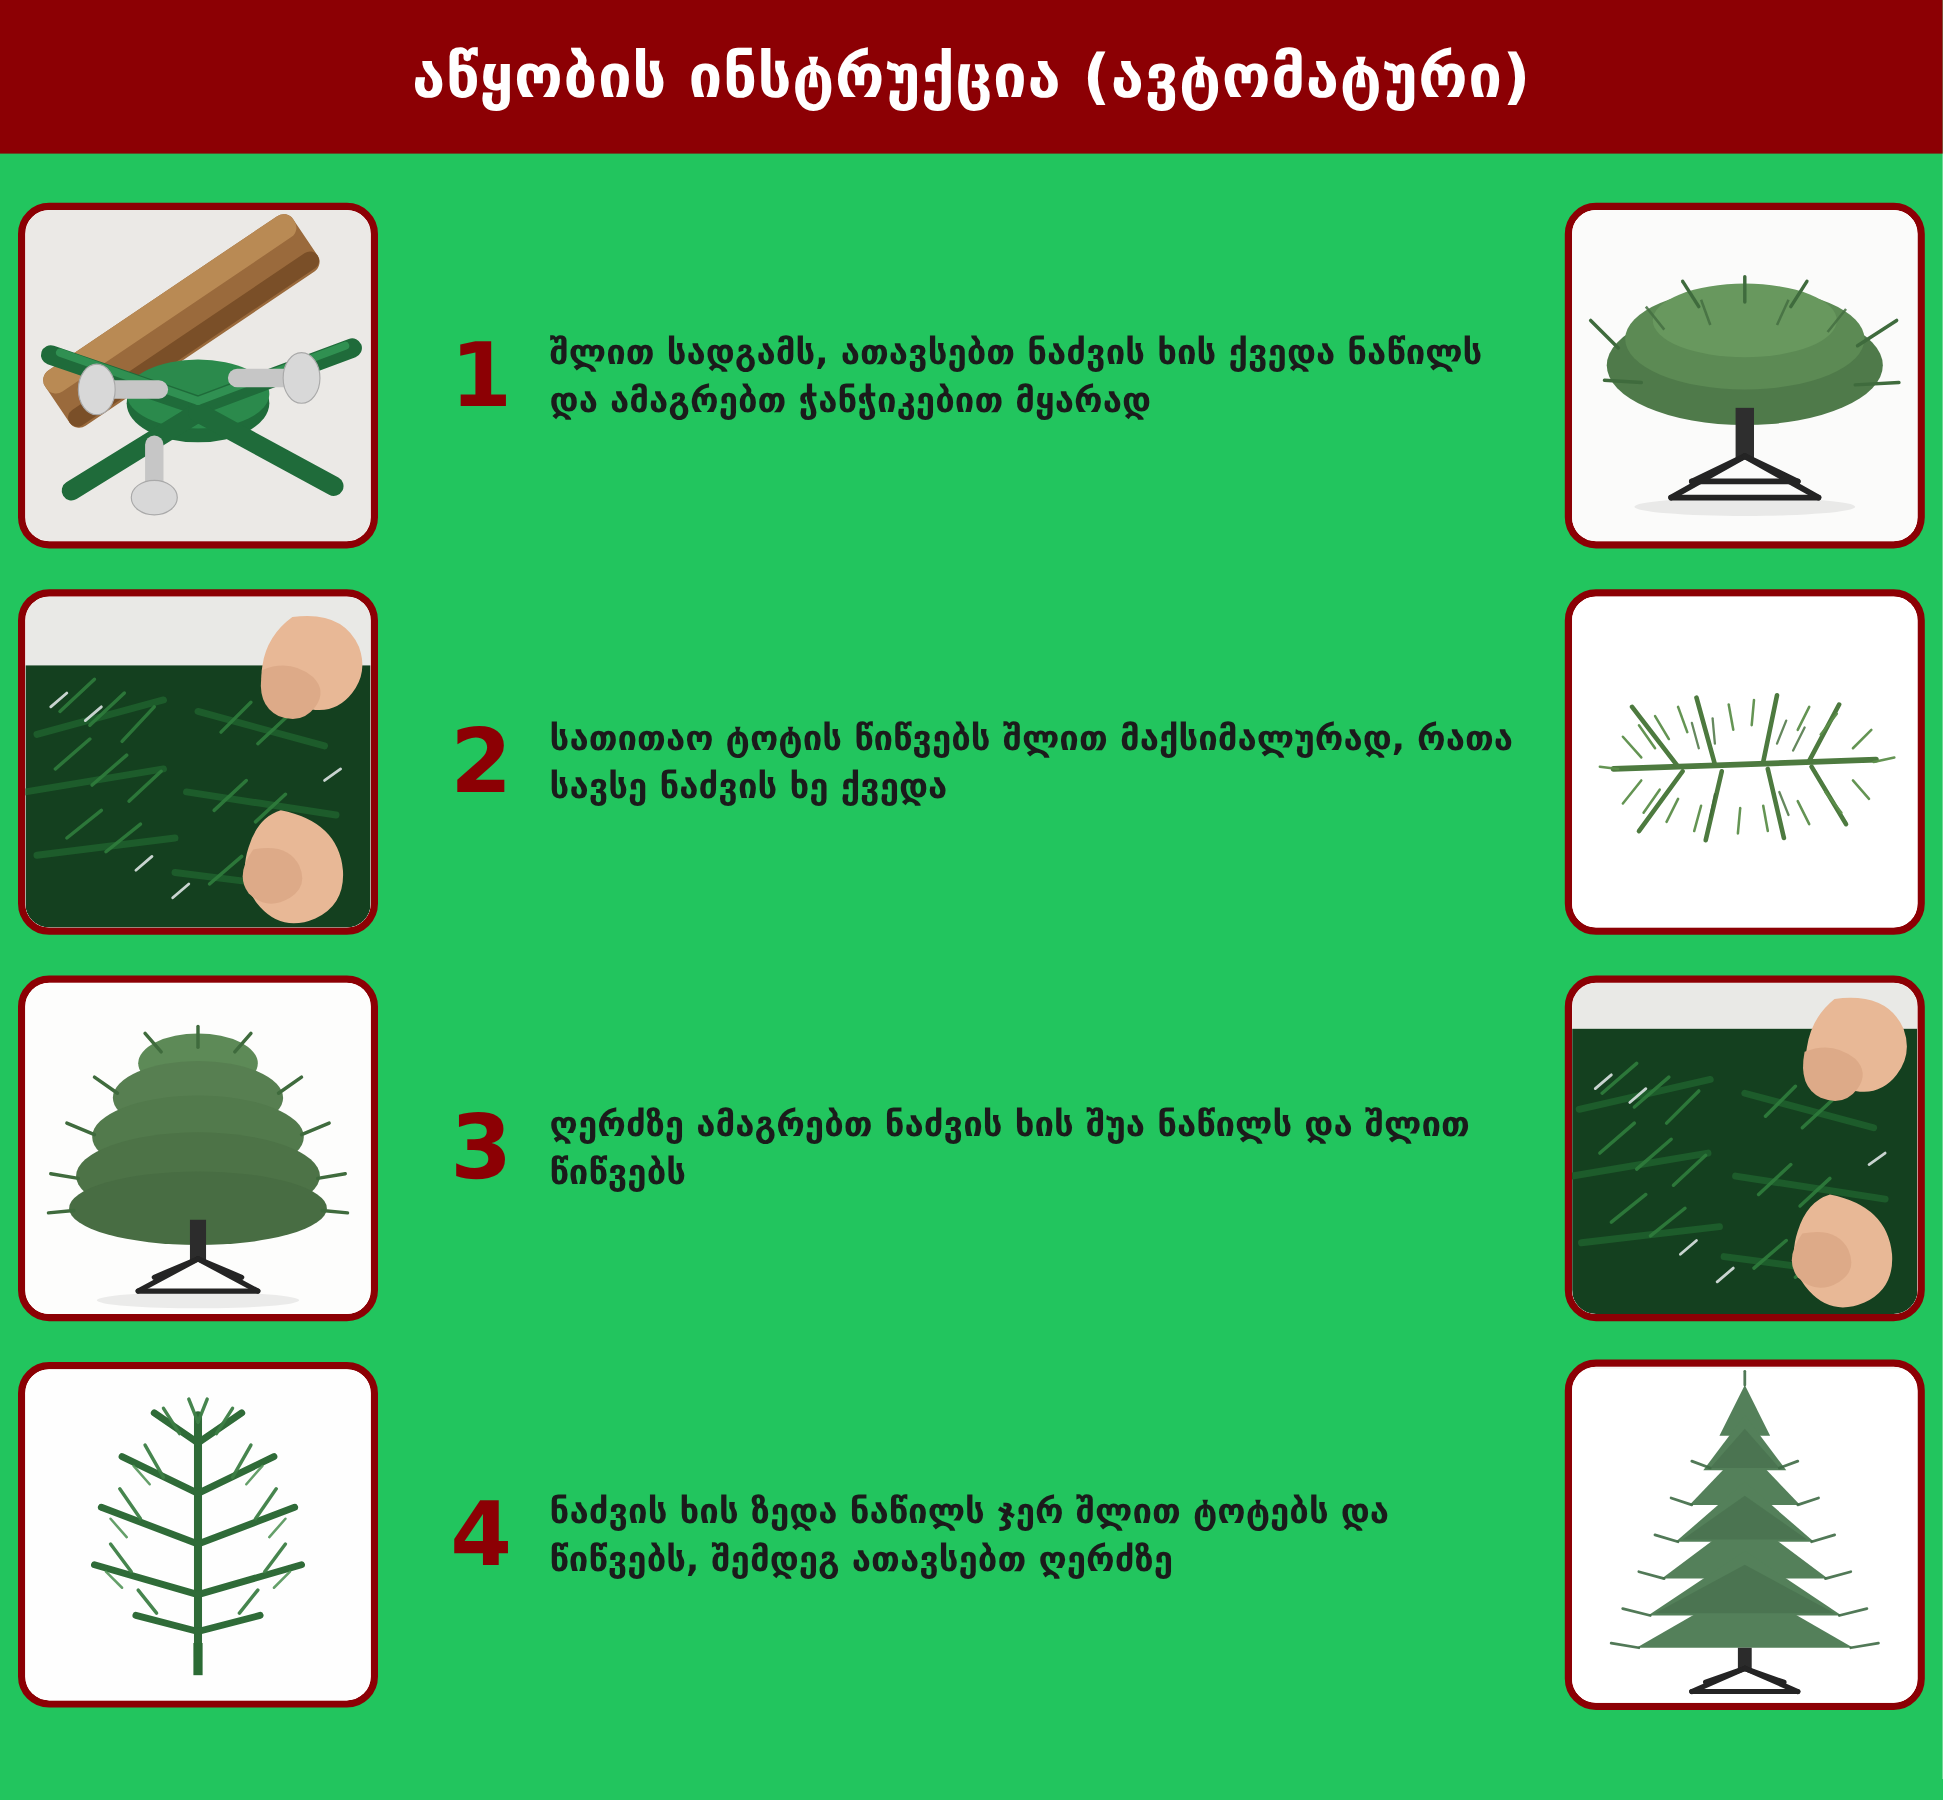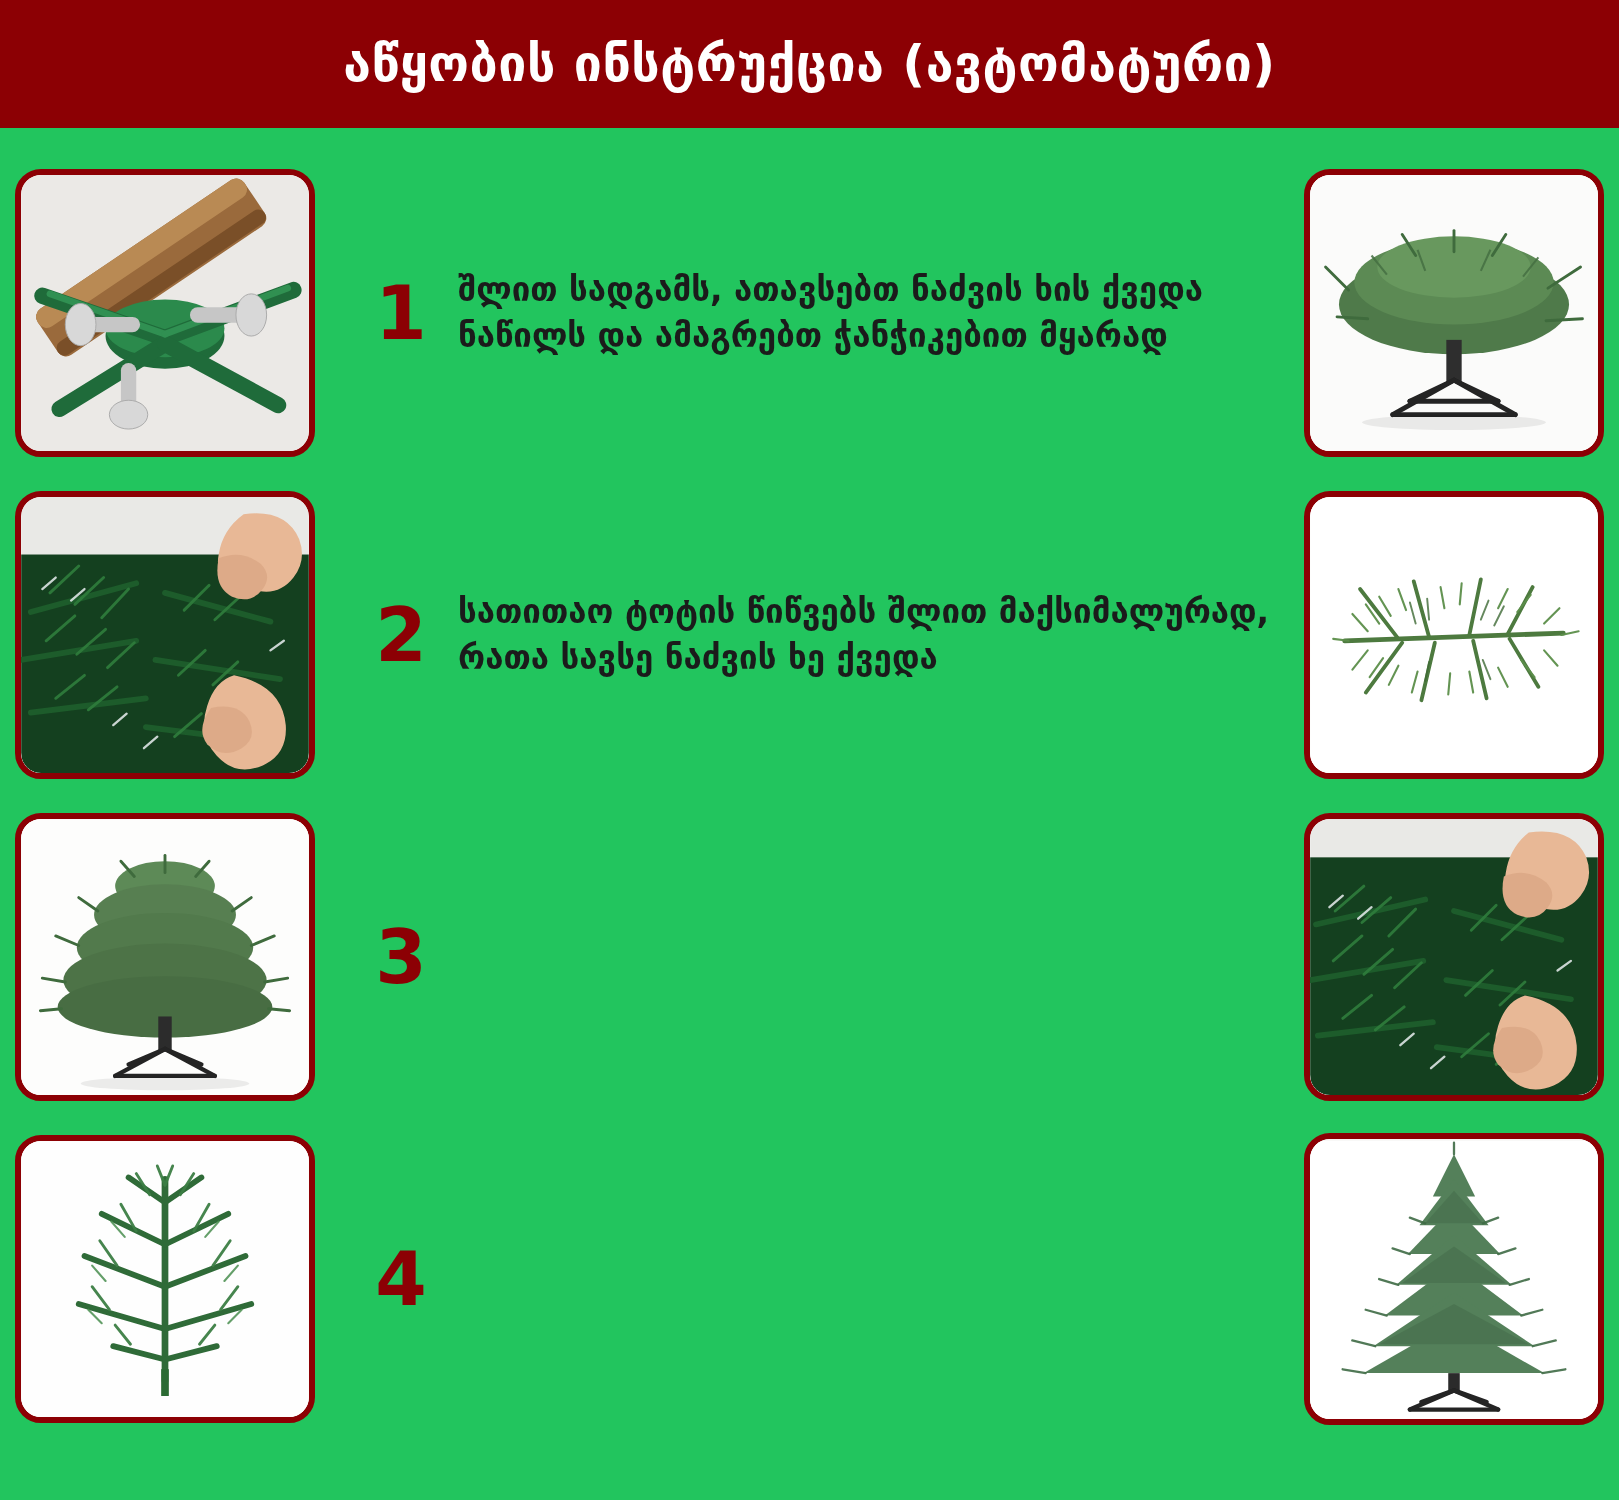--- a/index.html
+++ b/index.html
@@ -74,21 +74,21 @@
     color: #8c0004;
     font-size: 74px;
     font-weight: bold;
     line-height: 1;
     width: 62px;
     text-align: center;
     flex: 0 0 62px;
   }
   .step-text {
     color: #1b1b1b;
-    font-size: 33px;
+    font-size: 29px;
     font-weight: bold;
     line-height: 1.38;
     letter-spacing: 0px;
   }
   .bg-white { background:#f7f7f5; }
 </style>
 </head>
 <body>
 
 <div class="page">
@@ -339,20 +339,21 @@
                 <line x1="98" y1="268" x2="202" y2="268"></line>
               </g>
               <ellipse cx="150" cy="276" rx="88" ry="7" fill="rgba(0,0,0,0.07)"></ellipse>
             </svg>
           </div>
         </div>
       </div>
 
       <div class="center-cell">
         <div class="step-num">3</div>
+        <div class="step-text">ღერძზე ამაგრებთ ნაძვის ხის შუა ნაწილს და შლით წიწვებს</div>
       </div>
 
       <div class="thumb-cell">
         <div class="thumb">
           <div class="thumb-inner">
             <svg viewBox="0 0 300 290" width="288" height="278" style="display:block">
               <rect width="300" height="290" fill="#e9e9e6"></rect>
               <rect x="0" y="40" width="300" height="250" fill="#14401f"></rect>
               <g stroke="#1d5c2b" stroke-width="6" stroke-linecap="round">
                 <line x1="6" y1="110" x2="120" y2="84"></line>
@@ -444,20 +445,21 @@
                   <line x1="216" y1="190" x2="230" y2="176"></line>
               </g>
               <rect x="146" y="238" width="8" height="28" fill="#2b6b34"></rect>
             </svg>
           </div>
         </div>
       </div>
 
       <div class="center-cell">
         <div class="step-num">4</div>
+        <div class="step-text">ნაძვის ხის ზედა ნაწილს ჯერ შლით ტოტებს და წიწვებს, შემდეგ ათავსებთ ღერძზე</div>
       </div>
 
       <div class="thumb-cell">
         <div class="thumb tall">
           <div class="thumb-inner bg-white">
             <svg viewBox="0 0 300 290" width="288" height="282" style="display:block">
               <rect width="300" height="290" fill="#ffffff"></rect>
 
               <g fill="#54805a">
                 <polygon points="150,14 172,58 128,58"></polygon>

